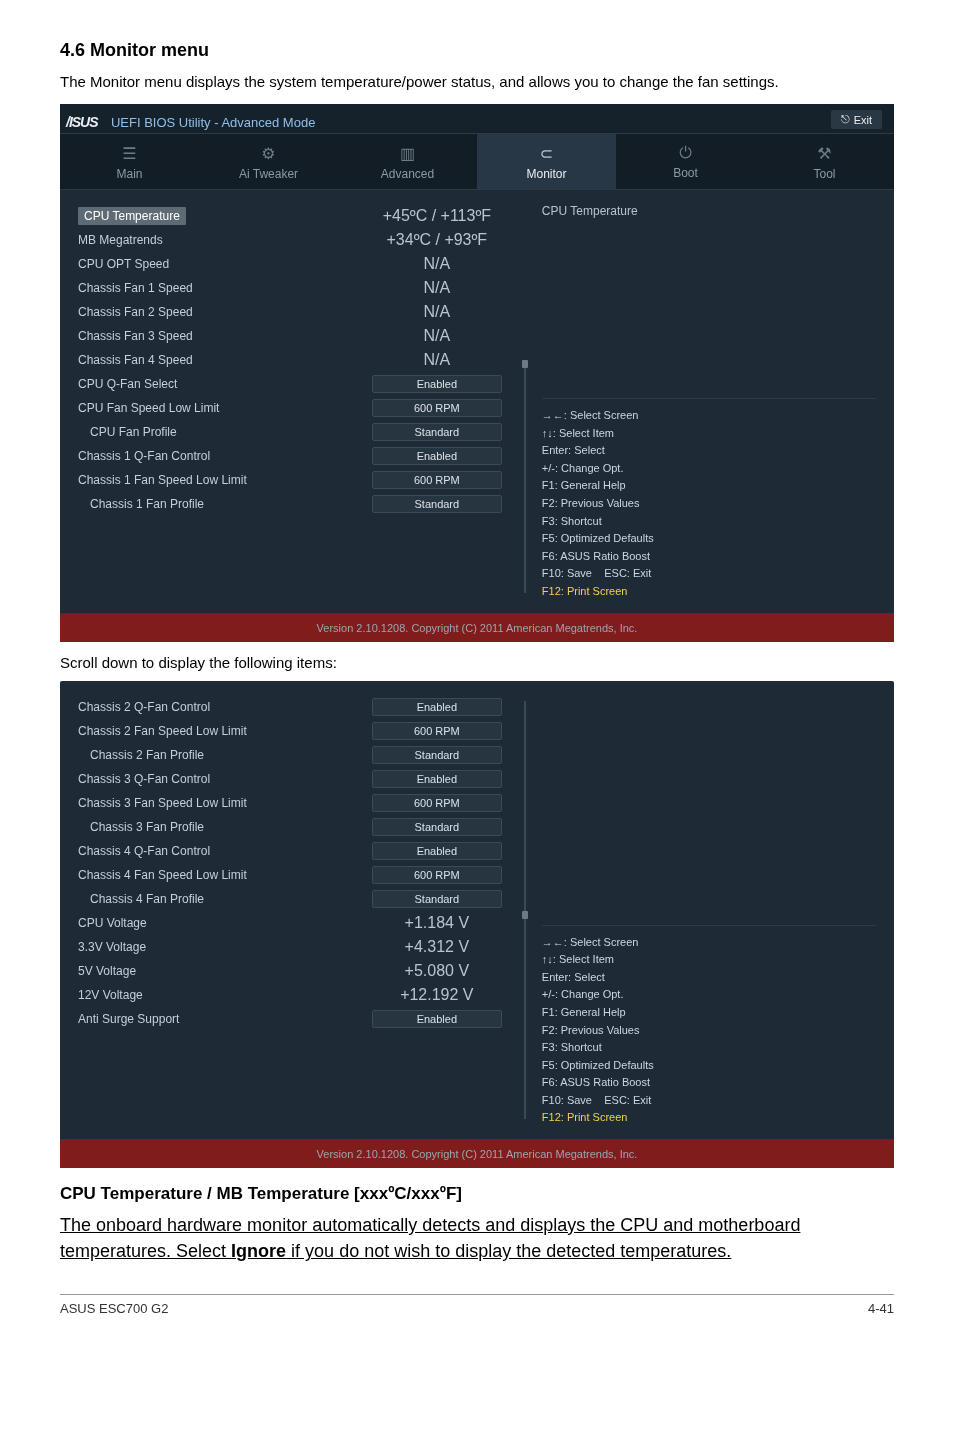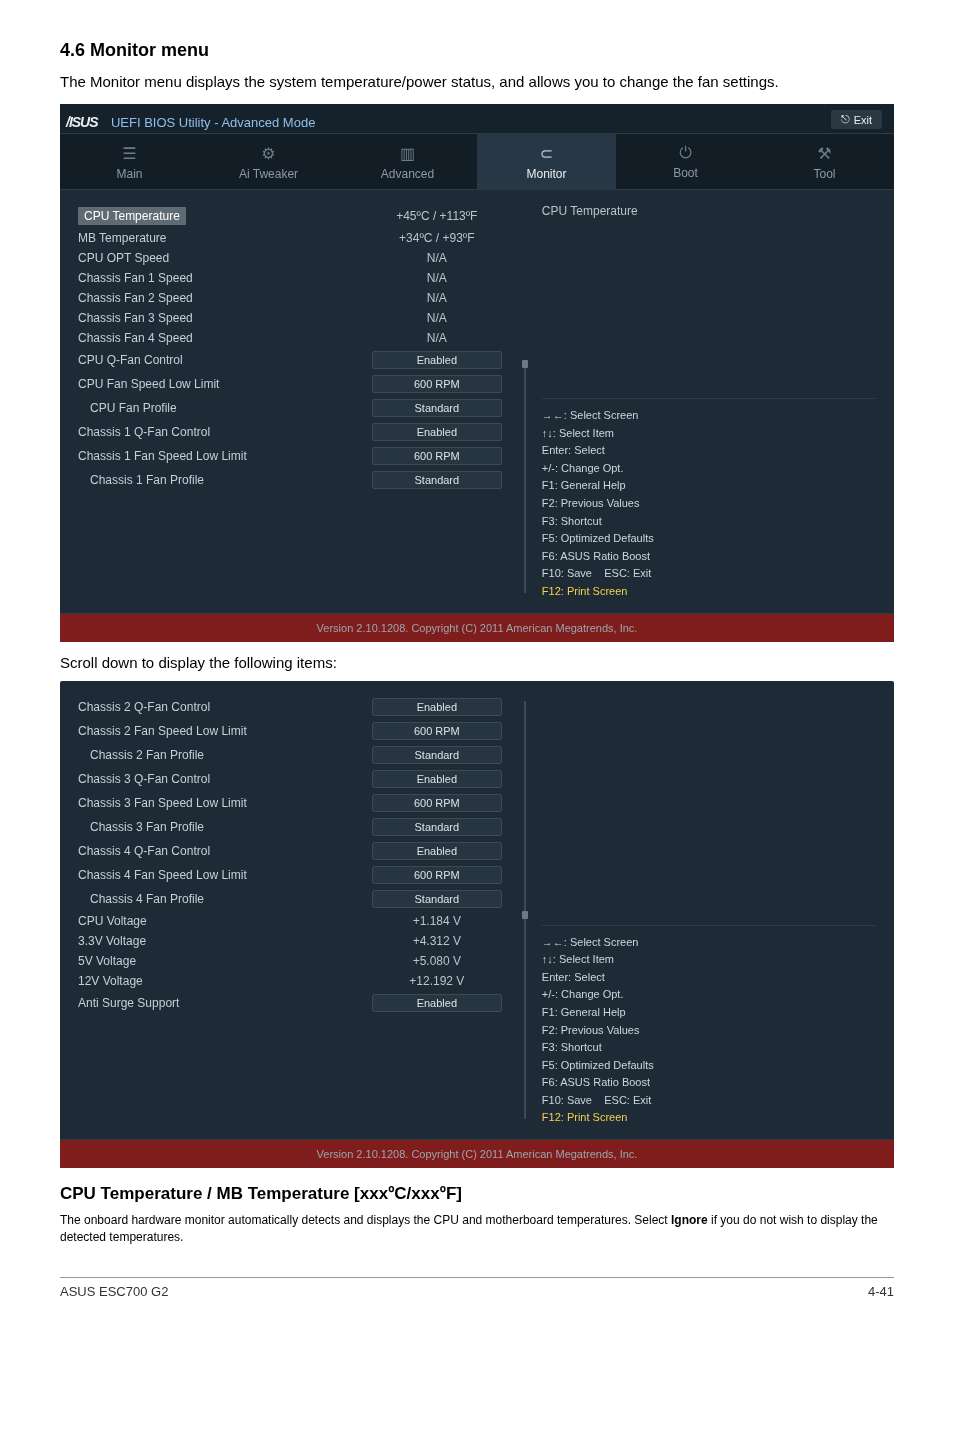--- a/index.html
+++ b/index.html
@@ -83,21 +83,21 @@
     padding: 3px 0;
   }
   .monitor-row.selected .mr-label {
     background: #5e6a74;
     color: #fff;
     padding: 2px 6px;
     border-radius: 1px;
   }
   .mr-label { color: #c4cfd8; font-size: 12px; }
   .mr-label.indent { padding-left: 12px; }
-  .mr-value-plain { color: #b9c4cd; font-size: 12px; min-width: 130px; text-align: center; }
+  .mr-value-plain { color: #b9c4cd; font-size: 16px; min-width: 130px; text-align: center; }
   .mr-value-btn {
     background: #273541;
     border: 1px solid #3c4a56;
     border-radius: 2px;
     display: inline-block;
     min-width: 130px;
     text-align: center;
     padding: 2px 12px;
     font-size: 11px;
     color: #dbe2e8;
@@ -116,21 +116,21 @@
     text-align: center;
     padding: 8px;
     background: #7f1d1d;
     font-size: 11px;
     color: #9aa5ae;
     border-top: 1px solid #2e3a44;
   }
   .mid-text { font-size: 15px; margin: 10px 0; }
   .logo-text { font-family: Liberation Sans, sans-serif; font-weight: bold; font-style: italic; letter-spacing: -1px; color: #e9eef2; font-size: 14px; padding-right: 6px; }
   h2 { font-size: 17px; font-weight: bold; margin: 16px 0 8px; }
-  .body-text { font-size: 12px; line-height: 1.45; margin-bottom: 10px; }
+  .body-text { font-size: 18px; line-height: 1.45; margin-bottom: 10px; text-decoration: underline; }
   hr.page-footer-rule { border: none; border-top: 1px solid #999; margin-top: 30px; }
   .page-footer { display: flex; justify-content: space-between; font-size: 13px; margin-top: 6px; color: #333; }
   .two-col { display: flex; }
 </style>
 </head>
 <body>
 
 <h1>4.6    Monitor menu</h1>
 <p class="intro">The Monitor menu displays the system temperature/power status, and allows you to change the fan settings.</p>
 
@@ -174,21 +174,21 @@
   </div>
 
   <div class="bios-body">
     <div class="two-col" style="flex:1.4;">
       <div class="bios-left" id="rows1-container">
           <div class="monitor-row selected">
             <span class="mr-label">CPU Temperature</span>
             <span class="mr-value-plain">+45ºC / +113ºF</span>
           </div>
           <div class="monitor-row">
-            <span class="mr-label">MB Temperature</span>
+            <span class="mr-label">MB Megatrends</span>
             <span class="mr-value-plain">+34ºC / +93ºF</span>
           </div>
           <div class="monitor-row">
             <span class="mr-label">CPU OPT Speed</span>
             <span class="mr-value-plain">N/A</span>
           </div>
           <div class="monitor-row">
             <span class="mr-label">Chassis Fan 1 Speed</span>
             <span class="mr-value-plain">N/A</span>
           </div>
@@ -198,21 +198,21 @@
           </div>
           <div class="monitor-row">
             <span class="mr-label">Chassis Fan 3 Speed</span>
             <span class="mr-value-plain">N/A</span>
           </div>
           <div class="monitor-row">
             <span class="mr-label">Chassis Fan 4 Speed</span>
             <span class="mr-value-plain">N/A</span>
           </div>
           <div class="monitor-row">
-            <span class="mr-label">CPU Q-Fan Control</span>
+            <span class="mr-label">CPU Q-Fan Select</span>
             <span class="mr-value-btn">Enabled</span>
           </div>
           <div class="monitor-row">
             <span class="mr-label">CPU Fan Speed Low Limit</span>
             <span class="mr-value-btn">600 RPM</span>
           </div>
           <div class="monitor-row">
             <span class="mr-label indent">CPU Fan Profile</span>
             <span class="mr-value-btn">Standard</span>
           </div>

